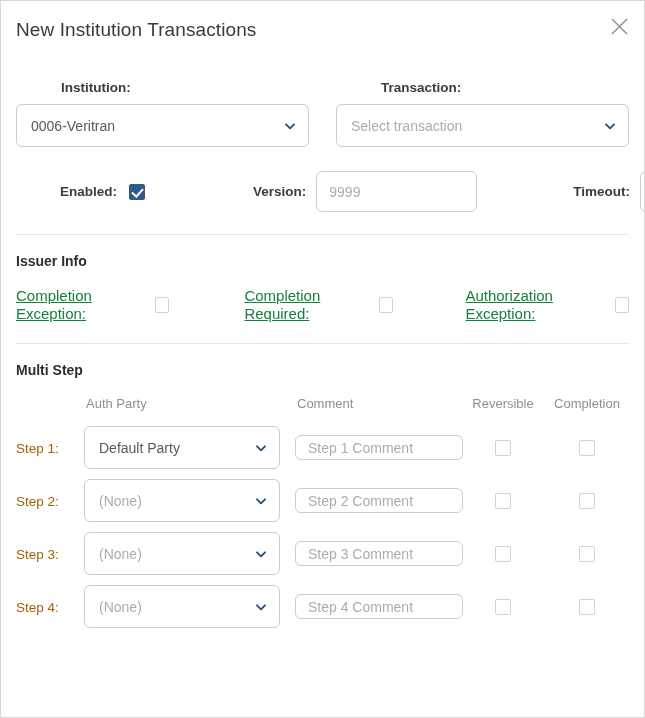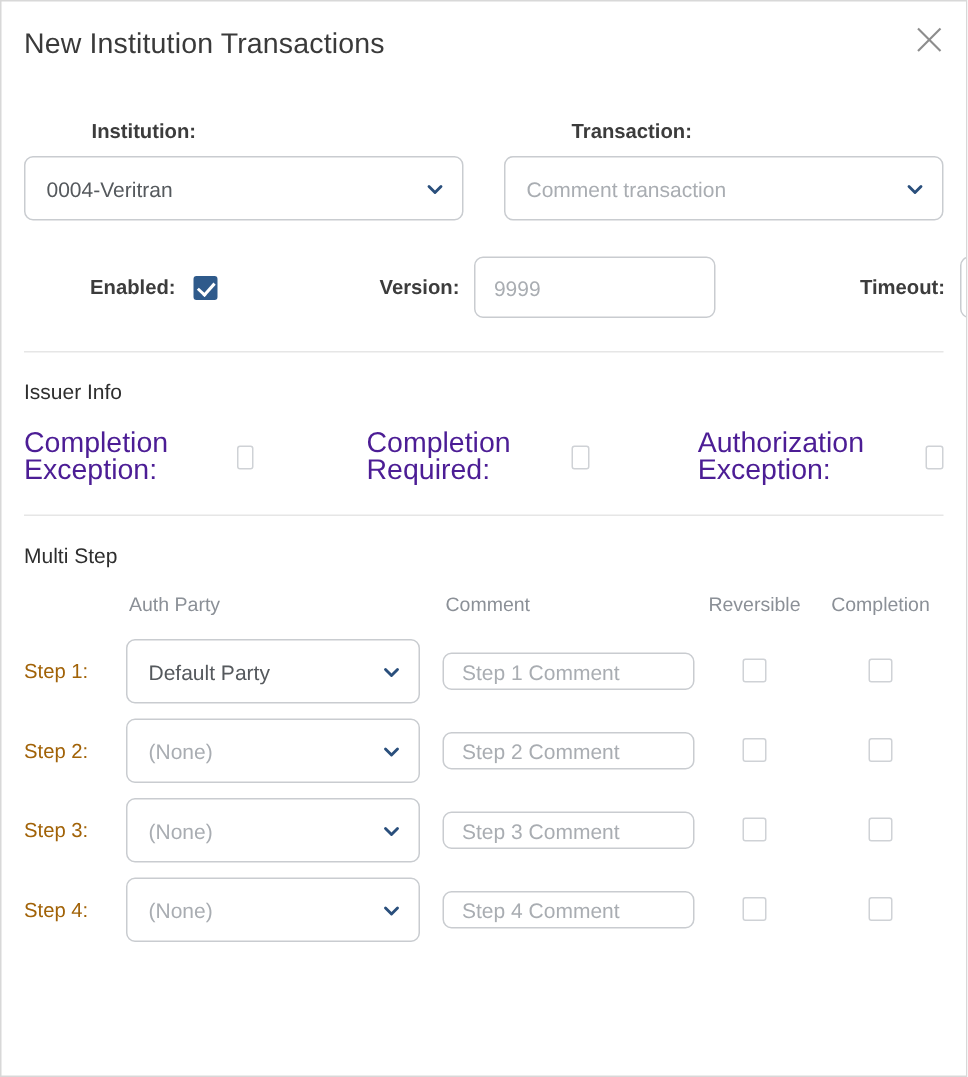--- a/index.html
+++ b/index.html
@@ -60,23 +60,24 @@
     overflow: hidden;
   }
 
   .label {
     font-size: 13.5px;
     color: #3c3c3c;
     font-weight: 700;
     line-height: 18px;
   }
   .label-regular {
-    font-size: 19px;
-    color: #4c1d95;
+    font-size: 15px;
+    color: #15803d;
     font-weight: 400;
+    text-decoration: underline;
   }
 
   
   .row-selects {
     display: flex;
     padding-top: 20px;
   }
   .field-col { width: 294px; }
   .field-col + .field-col { margin-left: 27px; }
   .field-label { margin-bottom: 7px; display: block; margin-left: 45px; }
@@ -158,21 +159,21 @@
   .text-input::placeholder { color: #a9adb2; }
 
   hr.sep {
     border: 0;
     border-top: 1px solid #e6e6e6;
     margin: 22px 0 0 0;
   }
 
   .section-title {
     font-size: 14px;
-    font-weight: 400;
+    font-weight: 700;
     color: #2e2e2e;
     margin-top: 18px;
   }
 
   
   .issuer-row {
     display: flex;
     align-items: center;
     margin-top: 18px;
   }
@@ -262,31 +263,31 @@
       </svg>
     </div>
   </div>
 
   <div class="modal-body">
 
     <div class="row-selects">
       <div class="field-col">
         <span class="label field-label">Institution:</span>
         <div class="select-box">
-          <span>0004-Veritran</span>
+          <span>0006-Veritran</span>
           <svg class="chev" viewBox="0 0 12 12">
             <path d="M2 4.3 L6 8.3 L10 4.3" fill="none" stroke="#2a4f7c" stroke-width="1.9" stroke-linecap="round" stroke-linejoin="round"></path>
           </svg>
         </div>
       </div>
 
       <div class="field-col">
         <span class="label field-label">Transaction:</span>
         <div class="select-box placeholder">
-          <span>Comment transaction</span>
+          <span>Select transaction</span>
           <svg class="chev" viewBox="0 0 12 12">
             <path d="M2 4.3 L6 8.3 L10 4.3" fill="none" stroke="#2a4f7c" stroke-width="1.9" stroke-linecap="round" stroke-linejoin="round"></path>
           </svg>
         </div>
       </div>
     </div>
 
     <div class="row-inline">
       <div class="inline-group">
         <span class="label" style="margin-right:12px;">Enabled:</span>

